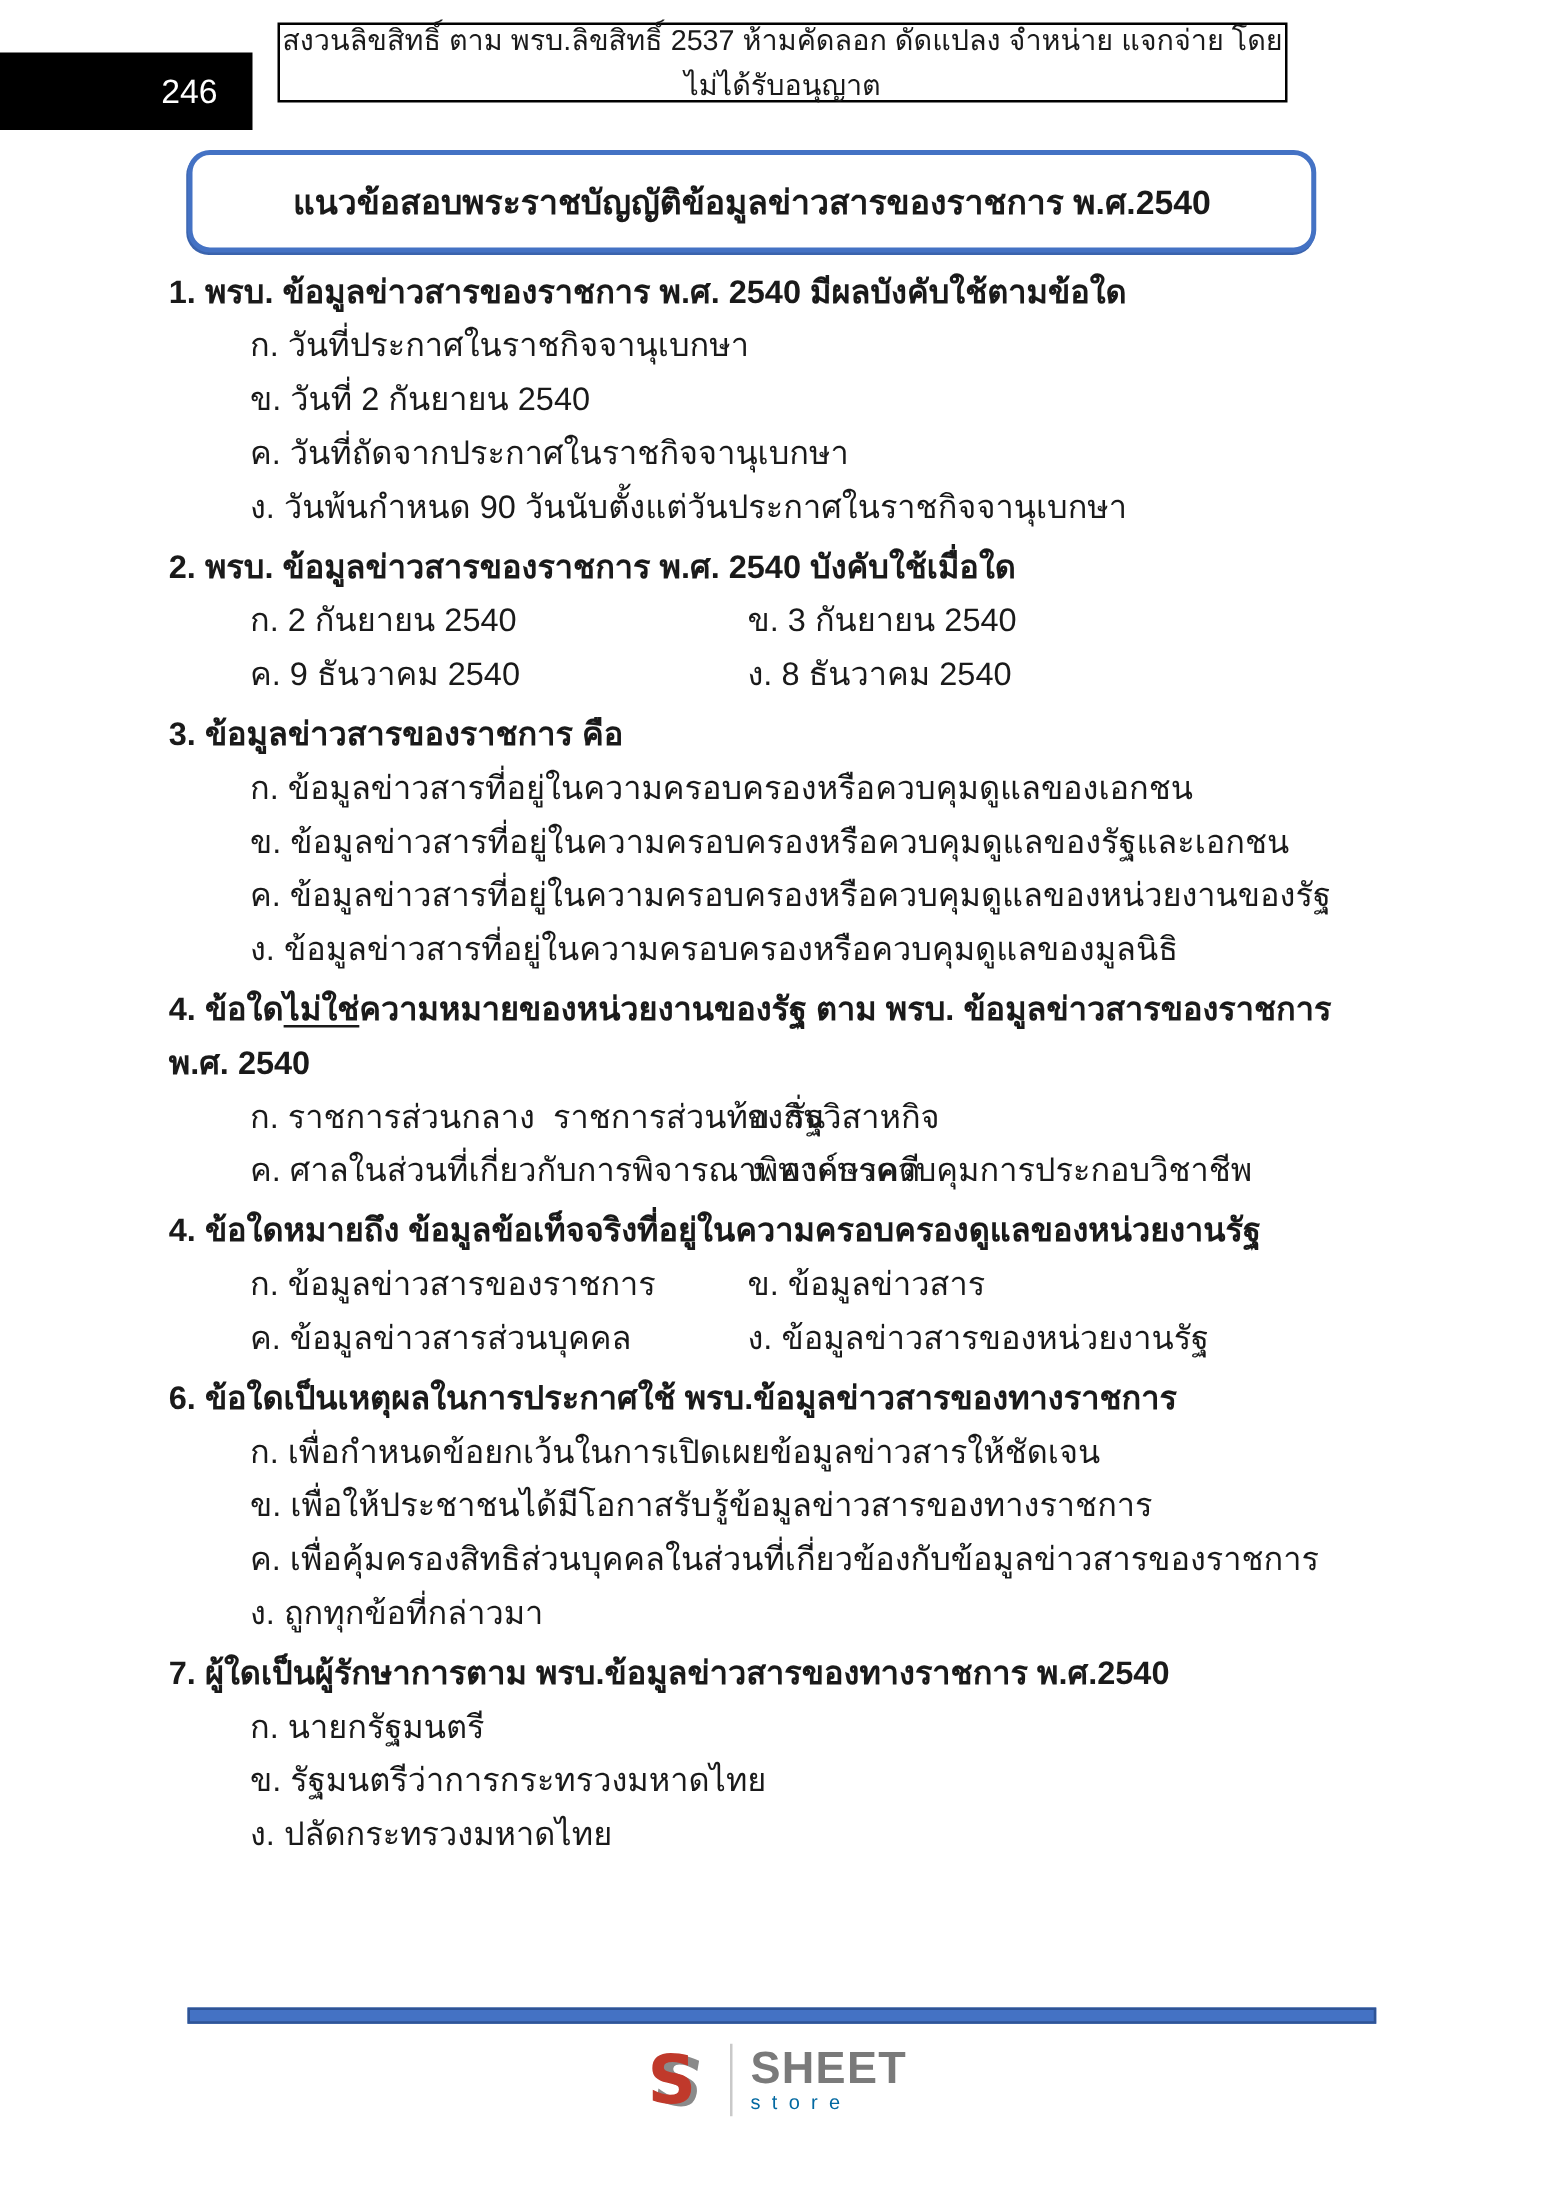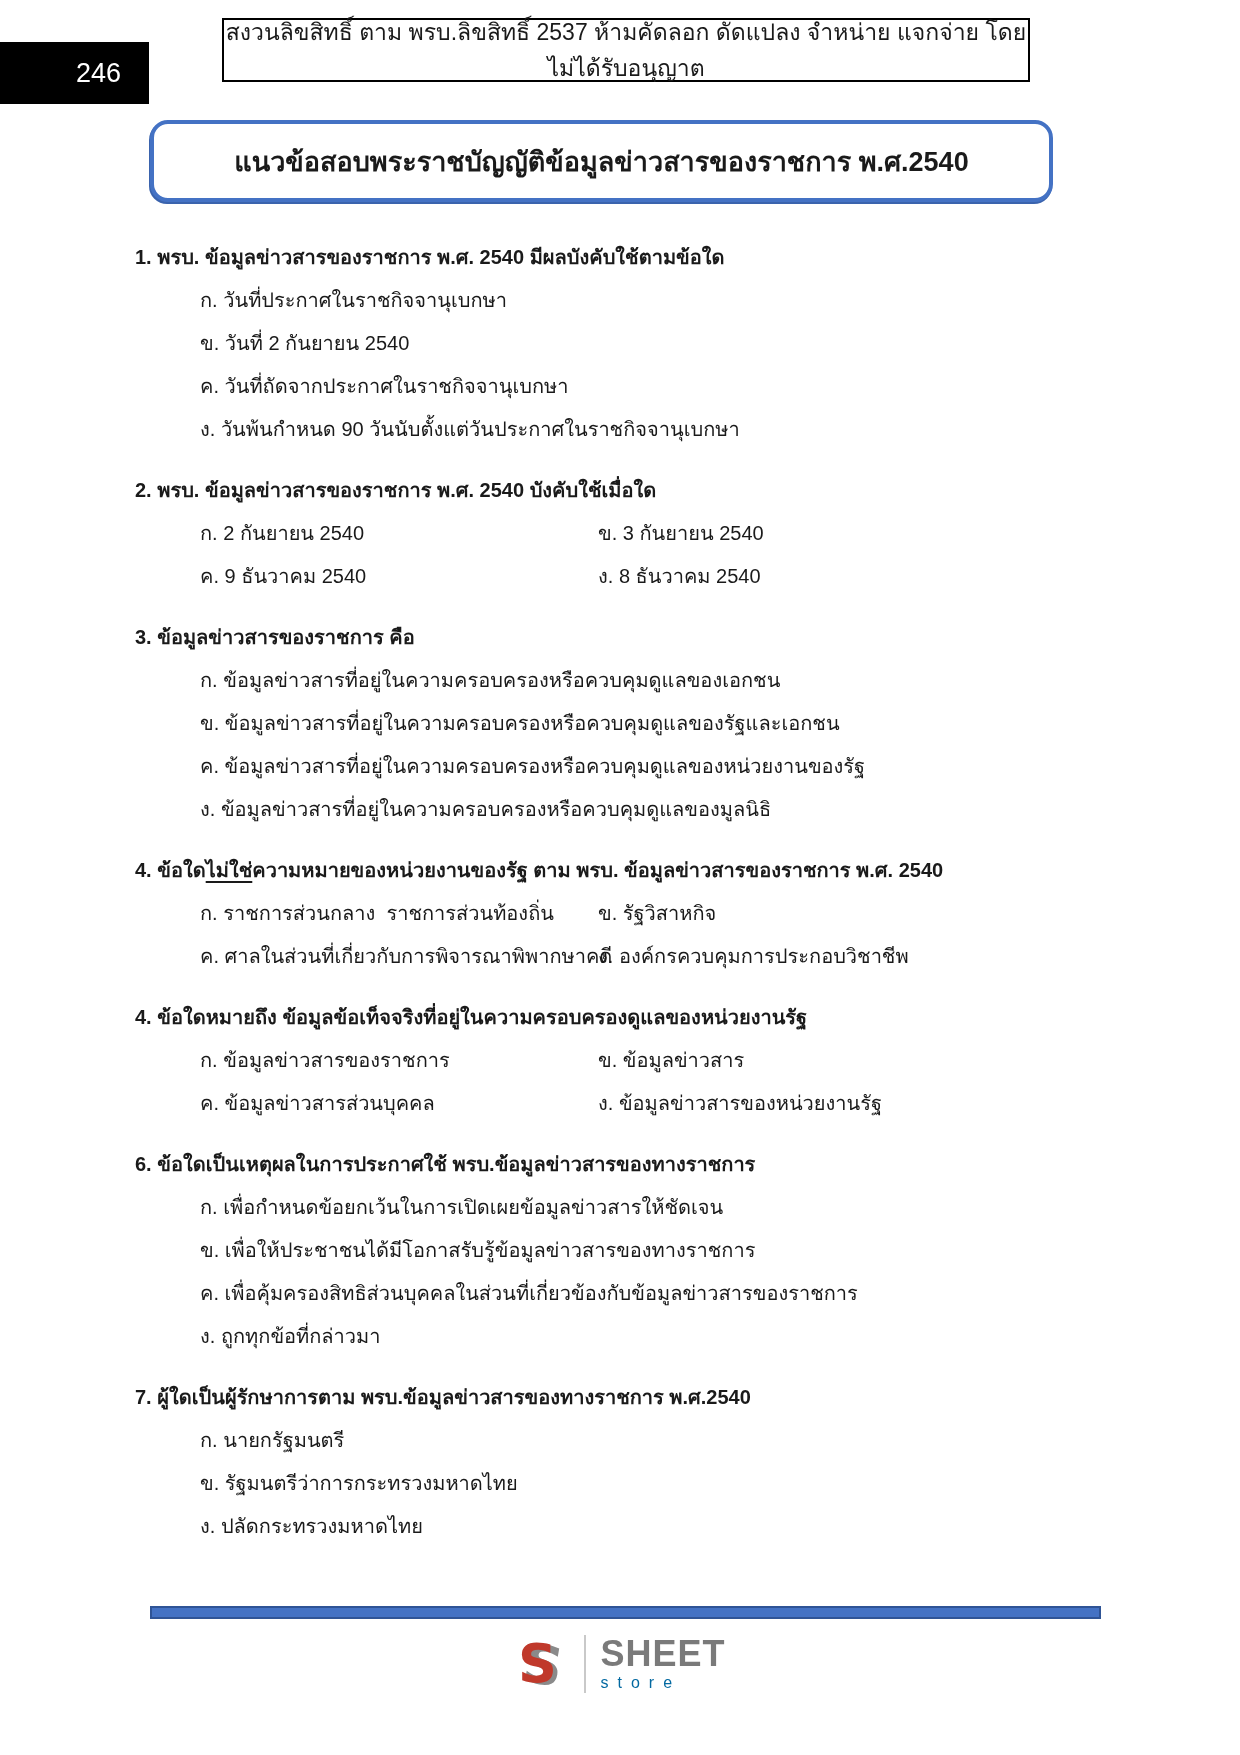--- a/index.html
+++ b/index.html
@@ -12,21 +12,21 @@
     position:relative;
     width:1240px;
     height:1755px;
     background:#ffffff;
     overflow:hidden;
   }
   
   .page-num-block {
     position:absolute;
     left:0; top:42px;
-    width:149px; height:62px;
+    width:202px; height:62px;
     background:#000000;
     color:#ffffff;
     display:flex;
     align-items:center;
     justify-content:flex-end;
     padding-right:28px;
     font-size:27px;
   }
   
   .copyright-box {
@@ -52,28 +52,28 @@
     display:flex;
     align-items:center;
     justify-content:center;
     font-weight:700;
     font-size:27px;
     text-align:center;
   }
   
   .questions {
     position:absolute;
-    left:135px; top:236px;
+    left:135px; top:212px;
     width:985px;
-    font-size:20px;
+    font-size:26px;
     line-height:43px;
   }
   .q-text {
     font-weight:700;
-    margin-top:18px;
+    margin-top:5px;
   }
   .question:first-child .q-text { margin-top:0; }
   .q-underline {
     text-decoration:underline;
     text-underline-offset:4px;
   }
   .opts { padding-left:65px; }
   .opts-grid {
     display:grid;
     grid-template-columns:398px auto;

